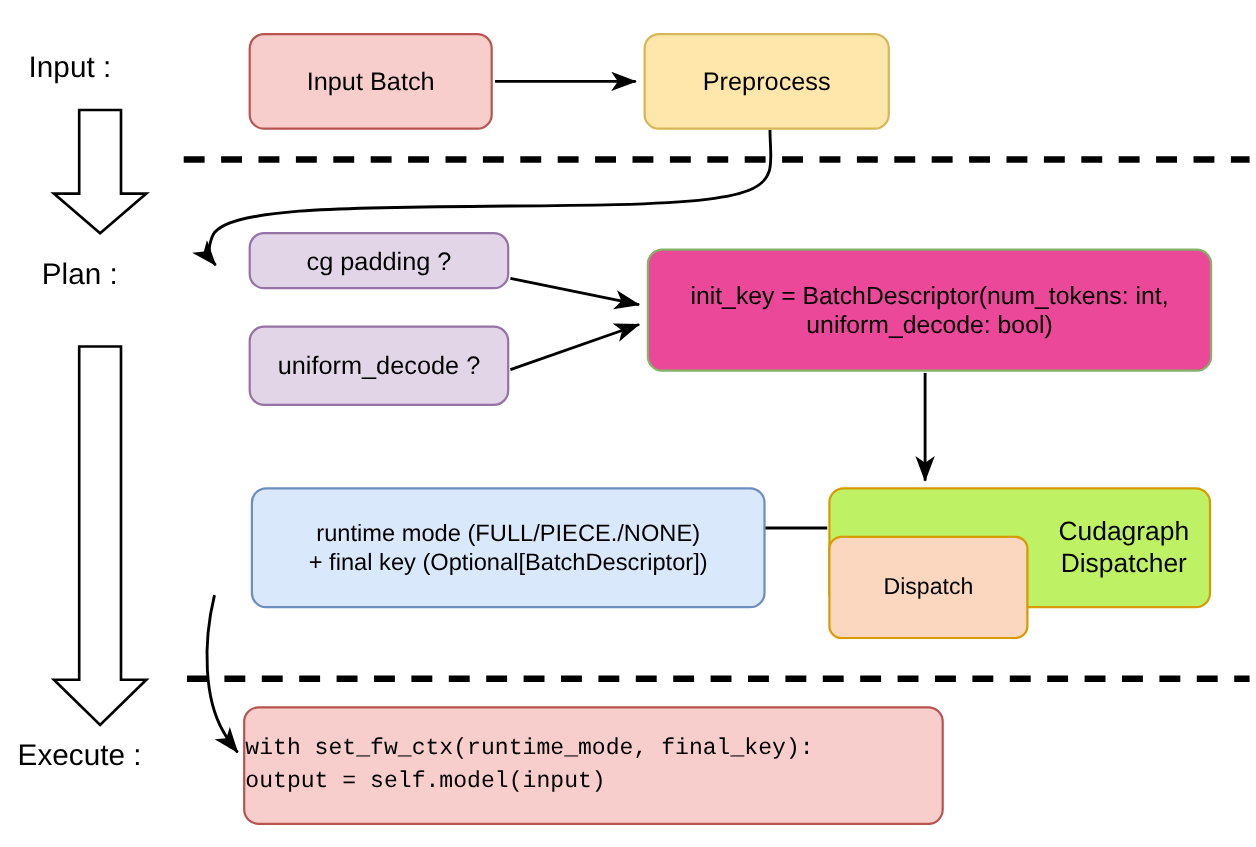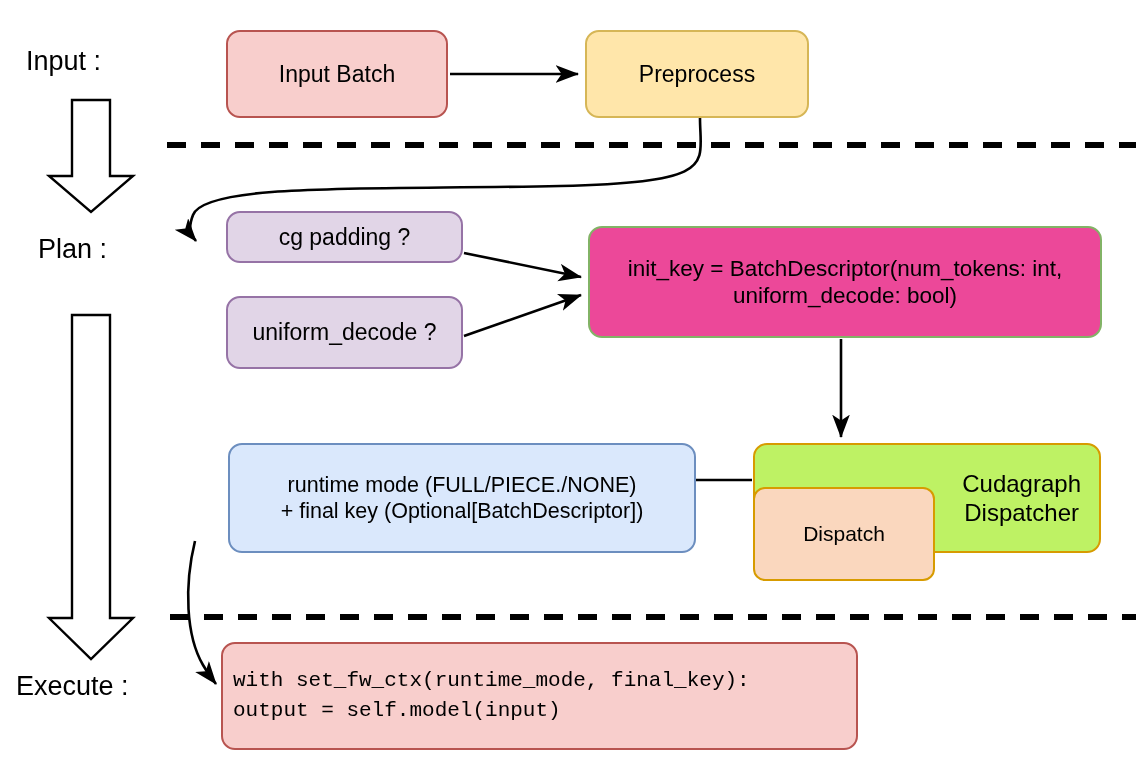--- a/index.html
+++ b/index.html
@@ -97,21 +97,20 @@
     left: 228px; top: 443px; width: 468px; height: 110px;
     background: #dae8fc; border-color: #6c8ebf;
     font-size: 21.5px;
   }
   #node-execute-code {
     left: 221px; top: 642px; width: 637px; height: 108px;
     background: #f8cecc; border-color: #b85450;
     font-family: "Liberation Mono", "DejaVu Sans Mono", monospace;
     font-size: 21px;
     justify-content: flex-start;
-    padding-left: 10px;
     text-align: left;
     line-height: 1.45;
   }
   .node span { display: block; width: 100%; }
 </style>
 </head>
 <body>
 
 <div id="canvas">
 

